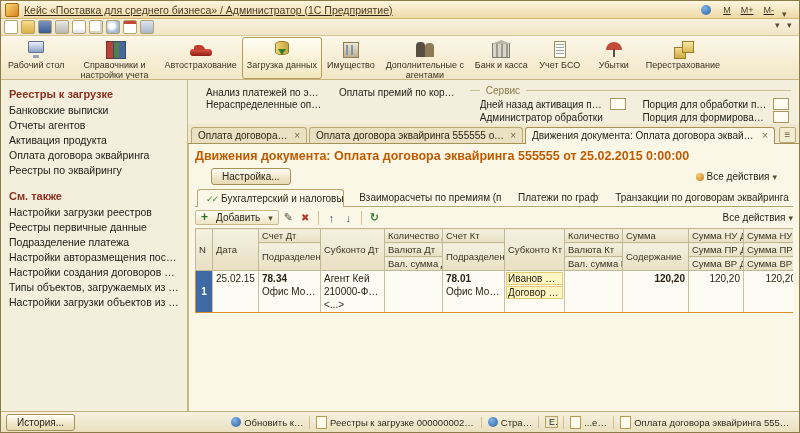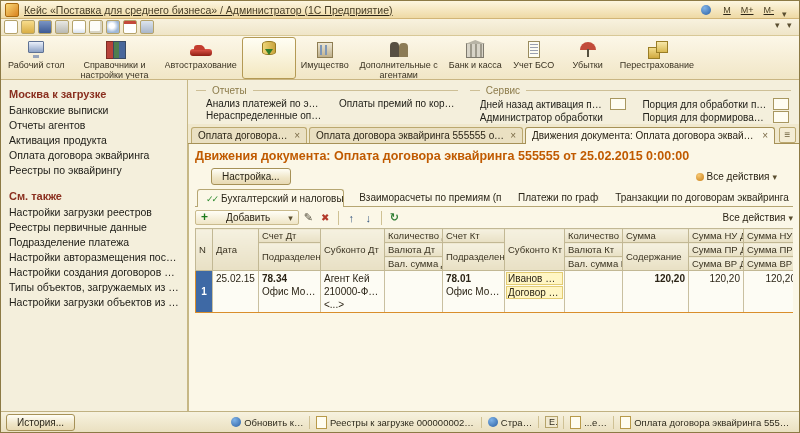--- a/index.html
+++ b/index.html
@@ -92,21 +92,21 @@
   .btn1c{display:inline-flex;align-items:center;gap:3px;background:linear-gradient(#FFFEF6,#EFE5C6 60%,#E8DAB4);border:1px solid #A69157;border-radius:3px;padding:2px 10px;font-size:10px;cursor:pointer;color:#2B2619;}
   .all-actions{margin-left:auto;display:flex;align-items:center;gap:3px;font-size:10px;cursor:pointer;}
   .gear-dot-icon{width:8px;height:8px;border-radius:50%;background:radial-gradient(circle at 35% 30%,#F7C873,#C97E16);}
   .arrow-down-icon::before{content:"▾";font-size:9px;color:#5A4E30;}
   .pages{display:flex;gap:2px;border-bottom:1px solid #B6A672;padding:0 2px;flex:0 0 auto;}
   .page-tab{padding:2px 8px 3px;font-size:10px;border:1px solid transparent;border-bottom:none;display:flex;gap:4px;align-items:center;color:#2B2619;cursor:pointer;white-space:nowrap;overflow:hidden;}
   .page-tab.active{background:#FBF7E7;border-color:#B6A672;border-radius:3px 3px 0 0;margin-bottom:-1px;}
   .picon{display:inline-block;}
   .acct-check-icon::before{content:"✓✓";color:#2E8B2E;font-size:9px;letter-spacing:-2px;font-weight:bold;}
   .tbl-toolbar{display:flex;align-items:center;gap:2px;padding:3px 0 3px;flex:0 0 auto;}
-  .tool-btn{display:inline-flex;align-items:center;gap:18px;padding:1px 5px;border:1px solid #C9BA8C;border-radius:2px;background:linear-gradient(#FFFEF6,#EFE5C6);font-size:10px;cursor:pointer;}
+  .tool-btn{display:inline-flex;align-items:center;gap:8px;padding:1px 5px;border:1px solid #C9BA8C;border-radius:2px;background:linear-gradient(#FFFEF6,#EFE5C6);font-size:10px;cursor:pointer;}
   .tool-ic{display:inline-flex;width:15px;height:14px;align-items:center;justify-content:center;cursor:pointer;}
   .add-icon::before{content:"+";color:#1C7A1C;font-weight:bold;font-size:12px;line-height:10px;}
   .pencil-icon::before{content:"✎";color:#55503F;font-size:11px;}
   .delete-icon::before{content:"✖";color:#B33A2B;font-size:10px;}
   .up-icon::before{content:"↑";color:#33557F;font-weight:bold;}
   .down-icon::before{content:"↓";color:#33557F;font-weight:bold;}
   .refresh-icon::before{content:"↻";color:#2E7D32;font-weight:bold;}
   .vsep{width:1px;height:14px;background:#CFC194;margin:0 3px;}
   
   .tblwrap{flex:1;min-height:0;overflow:hidden;}
@@ -191,20 +191,21 @@
       <div class="ritem">
       <span class="ricon books-icon"></span>
       <span class="rlabel">Справочники и настройки учета</span>
     </div>
       <div class="ritem">
       <span class="ricon car-icon"></span>
       <span class="rlabel">Автострахование</span>
     </div>
       <div class="ritem active">
       <span class="ricon download-icon"></span>
+      <span class="rlabel">Загрузка данных</span>
     </div>
       <div class="ritem">
       <span class="ricon property-icon"></span>
       <span class="rlabel">Имущество</span>
     </div>
       <div class="ritem">
       <span class="ricon agents-icon"></span>
       <span class="rlabel">Дополнительные с агентами</span>
     </div>
       <div class="ritem">
@@ -221,21 +222,21 @@
     </div>
       <div class="ritem">
       <span class="ricon reinsurance-icon"></span>
       <span class="rlabel">Перестрахование</span>
     </div>
     </div>
 
   <div class="main">
 
     <div class="sidebar">
-      <div class="side-title">Москва к загрузке</div>
+      <div class="side-title">Реестры к загрузке</div>
       <div class="side-links">
           <div class="side-link">Банковские выписки</div>
           <div class="side-link">Отчеты агентов</div>
           <div class="side-link">Активация продукта</div>
           <div class="side-link">Оплата договора эквайринга</div>
           <div class="side-link">Реестры по эквайрингу</div>
         </div>
       <div class="side-gap"></div>
       <div class="side-title">См. также</div>
       <div class="side-links">
@@ -246,23 +247,20 @@
           <div class="side-link">Настройки создания договоров страхования</div>
           <div class="side-link">Типы объектов, загружаемых из внешних источников</div>
           <div class="side-link">Настройки загрузки объектов из внешних источников</div>
         </div>
     </div>
 
     <div class="content">
 
       <div class="panels">
         <div class="group reports">
-          <div class="group-caption">
-              <span>Отчеты</span>
-            </div>
           <div class="group-items">
               <div class="panel-link">
               <span class="plabel">Анализ платежей по эквайрингу</span>
 
             </div>
               <div class="panel-link">
               <span class="plabel">Оплаты премий по коробкам для активации</span>
 
             </div>
               <div class="panel-link">

